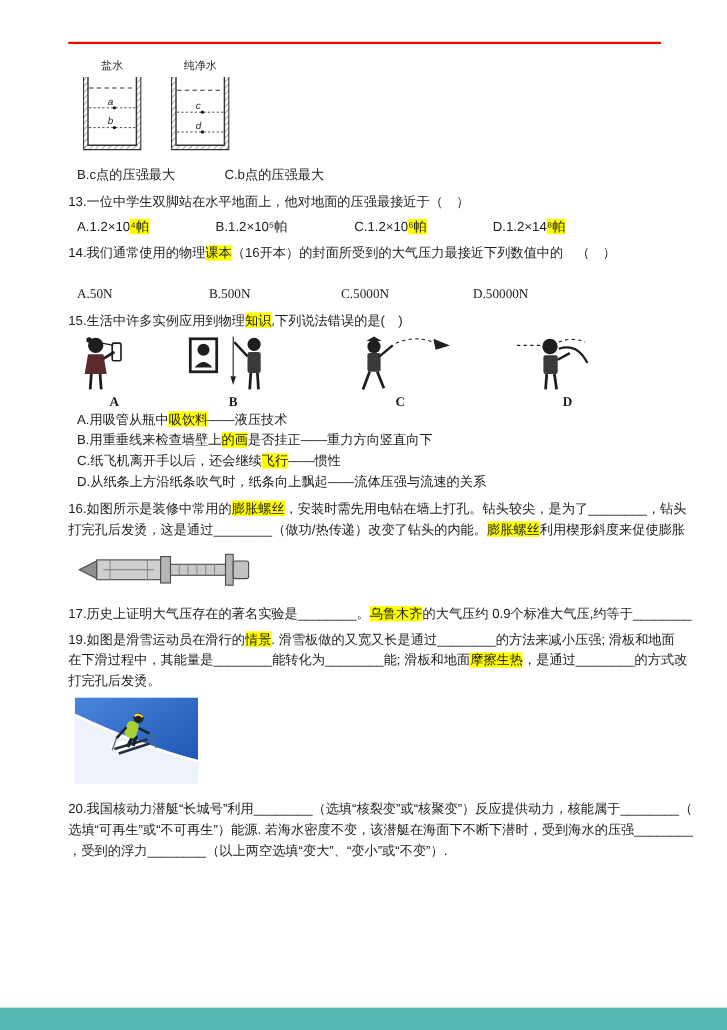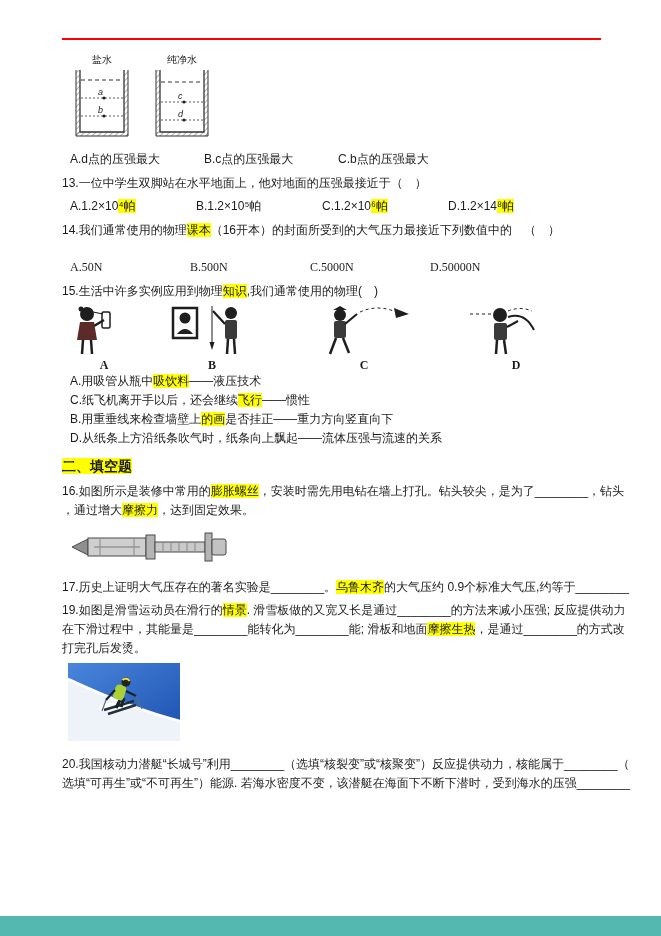--- a/index.html
+++ b/index.html
@@ -75,42 +75,41 @@
           <circle cx="116" cy="50" r="1.5" fill="#1c1c1c"></circle>
           <text x="110" y="47" font-size="9" font-style="italic">c</text>
           <line x1="93" y1="68" x2="135" y2="68" stroke="#333" stroke-width="0.8" stroke-dasharray="2 2"></line>
           <circle cx="116" cy="68" r="1.5" fill="#1c1c1c"></circle>
           <text x="110" y="65" font-size="9" font-style="italic">d</text>
         </g>
       </svg>
     </figure>
 
     <div class="opt-row row-beaker mt5">
-      <span class="opt">A.d点的压强最大</span>
       <span class="opt">B.c点的压强最大</span>
       <span class="opt">C.b点的压强最大</span>
     </div>
 
     <div class="line mt5">13.一位中学生双脚站在水平地面上，他对地面的压强最接近于（　）</div>
     <div class="opt-row row-q13 mt4">
       <span class="opt"><span>A.1.2×10</span><span class="hl">⁴帕</span></span>
       <span class="opt"><span>B.1.2×10⁵帕</span></span>
       <span class="opt"><span>C.1.2×10</span><span class="hl">⁶帕</span></span>
       <span class="opt"><span>D.1.2×14</span><span class="hl">⁸帕</span></span>
     </div>
 
     <div class="line mt5"><span>14.我们通常使用的物理</span><span class="hl">课本</span><span>（16开本）的封面所受到的大气压力最接近下列数值中的　（　）</span></div>
     <div class="opt-row row-q14 mt18">
       <span class="opt">A.50N</span>
       <span class="opt">B.500N</span>
       <span class="opt">C.5000N</span>
       <span class="opt">D.50000N</span>
     </div>
 
-    <div class="line mt5"><span>15.生活中许多实例应用到物理</span><span class="hl">知识</span><span>,我们通常使用的物理(　)</span></div>
+    <div class="line mt5"><span>15.生活中许多实例应用到物理</span><span class="hl">知识</span><span>,下列说法错误的是(　)</span></div>
 
     <div class="cartoons">
       <div class="cartoon cartoon-a">
         <svg width="72" height="52" viewBox="0 0 72 52">
           <circle cx="19" cy="10" r="7" fill="#1e1e1e"></circle>
           <circle cx="13" cy="5" r="2.5" fill="#1e1e1e"></circle>
           <path d="M12 18 h14 l3 18 h-20 z" fill="#5d2a2a"></path>
           <line x1="26" y1="22" x2="36" y2="16" stroke="#1e1e1e" stroke-width="2.5"></line>
           <rect x="34" y="8" width="8" height="16" rx="1.5" fill="none" stroke="#1e1e1e" stroke-width="1.5"></rect>
           <line x1="35" y1="10" x2="25" y2="8" stroke="#1e1e1e" stroke-width="1.2"></line>
@@ -156,28 +155,27 @@
           <path d="M40 13 C52 9 60 14 66 26" fill="none" stroke="#1e1e1e" stroke-width="2"></path>
           <path d="M40 7 q12 -5 24 0" fill="none" stroke="#1e1e1e" stroke-width="1" stroke-dasharray="3 3"></path>
           <line x1="29" y1="36" x2="28" y2="50" stroke="#1e1e1e" stroke-width="2.5"></line>
           <line x1="36" y1="36" x2="38" y2="50" stroke="#1e1e1e" stroke-width="2.5"></line>
         </svg>
         <div class="fig-label">D</div>
       </div>
     </div>
 
     <div class="line indent"><span>A.用吸管从瓶中</span><span class="hl">吸饮料</span><span>——液压技术</span></div>
+    <div class="line indent"><span>B.用重垂线来检查墙壁上</span><span class="hl">的画</span><span>是否挂正——重力方向竖直向下</span></div>
     <div class="line indent"><span>C.纸飞机离开手以后，还会继续</span><span class="hl">飞行</span><span>——惯性</span></div>
-    <div class="line indent"><span>B.用重垂线来检查墙壁上</span><span class="hl">的画</span><span>是否挂正——重力方向竖直向下</span></div>
     <div class="line indent"><span>D.从纸条上方沿纸条吹气时，纸条向上飘起——流体压强与流速的关系</span></div>
 
-    <h2 class="section-title"><span class="hl">二、填空题</span></h2>
 
     <div class="line mt5"><span>16.如图所示是装修中常用的</span><span class="hl">膨胀螺丝</span><span>，安装时需先用电钻在墙上打孔。钻头较尖，是为了________，钻头</span></div>
-    <div class="line"><span>，通过增大</span><span class="hl">摩擦力</span><span>，达到固定效果。</span></div>
+    <div class="line"><span>打完孔后发烫，这是通过________（做功/热传递）改变了钻头的内能。</span><span class="hl">膨胀螺丝</span><span>利用楔形斜度来促使膨胀</span></div>
 
     <figure class="bolt">
       <svg width="165" height="44" viewBox="0 0 165 44">
         <polygon points="4,22 20,14 20,30" fill="#8f8f8f" stroke="#4a4a4a" stroke-width="1"></polygon>
         <rect x="20" y="13" width="58" height="18" fill="#cfcfcf" stroke="#4a4a4a" stroke-width="1"></rect>
         <line x1="26" y1="22" x2="72" y2="22" stroke="#7a7a7a" stroke-width="1"></line>
         <line x1="32" y1="13" x2="32" y2="31" stroke="#8a8a8a" stroke-width="1"></line>
         <line x1="66" y1="13" x2="66" y2="31" stroke="#8a8a8a" stroke-width="1"></line>
         <rect x="78" y="10" width="9" height="24" fill="#b5b5b5" stroke="#4a4a4a" stroke-width="1"></rect>
         <rect x="87" y="17" width="50" height="10" fill="#c9c9c9" stroke="#4a4a4a" stroke-width="1"></rect>
@@ -187,21 +185,21 @@
         <line x1="119" y1="17" x2="119" y2="27" stroke="#8a8a8a" stroke-width="1"></line>
         <line x1="127" y1="17" x2="127" y2="27" stroke="#8a8a8a" stroke-width="1"></line>
         <rect x="137" y="8" width="7" height="28" fill="#b5b5b5" stroke="#4a4a4a" stroke-width="1"></rect>
         <rect x="144" y="14" width="14" height="16" rx="2" fill="#c2c2c2" stroke="#4a4a4a" stroke-width="1"></rect>
       </svg>
     </figure>
 
     <div class="line mt6"><span>17.历史上证明大气压存在的著名实验是________。</span><span class="hl">乌鲁木齐</span><span>的大气压约 0.9个标准大气压,约等于________</span></div>
 
 
-    <div class="line mt4"><span>19.如图是滑雪运动员在滑行的</span><span class="hl">情景</span><span>. 滑雪板做的又宽又长是通过________的方法来减小压强; 反应提供动力</span></div>
+    <div class="line mt4"><span>19.如图是滑雪运动员在滑行的</span><span class="hl">情景</span><span>. 滑雪板做的又宽又长是通过________的方法来减小压强; 滑板和地面</span></div>
     <div class="line"><span>在下滑过程中，其能量是________能转化为________能; 滑板和地面</span><span class="hl">摩擦生热</span><span>，是通过________的方式改</span></div>
     <div class="line"><span>打完孔后发烫。</span></div>
 
     <figure class="skier">
       <svg width="112" height="78" viewBox="0 0 112 78">
         <defs>
           <linearGradient id="sky" x1="0" y1="0" x2="1" y2="1">
             <stop offset="0" stop-color="#4a86dd"></stop>
             <stop offset="1" stop-color="#1a4fae"></stop>
           </linearGradient>
@@ -221,17 +219,18 @@
           <line x1="47" y1="27" x2="38" y2="37" stroke="#16222e" stroke-width="2.2"></line>
           <line x1="38" y1="37" x2="34" y2="48" stroke="#5a6b7c" stroke-width="1.2"></line>
           <line x1="58" y1="28" x2="68" y2="33" stroke="#16222e" stroke-width="2.2"></line>
           <line x1="68" y1="33" x2="74" y2="46" stroke="#5a6b7c" stroke-width="1.2"></line>
         </g>
       </svg>
     </figure>
 
     <div class="line mt14"><span>20.我国核动力潜艇“长城号”利用________（选填“核裂变”或“核聚变”）反应提供动力，核能属于________（</span></div>
     <div class="line"><span>选填“可再生”或“不可再生”）能源. 若海水密度不变，该潜艇在海面下不断下潜时，受到海水的压强________</span></div>
+    <div class="line"><span>，受到的浮力________（以上两空选填“变大”、“变小”或“不变”）.</span></div>
 
   </div>
 
   <div class="footer-bar"></div>
 </div>
 
 </body></html>

